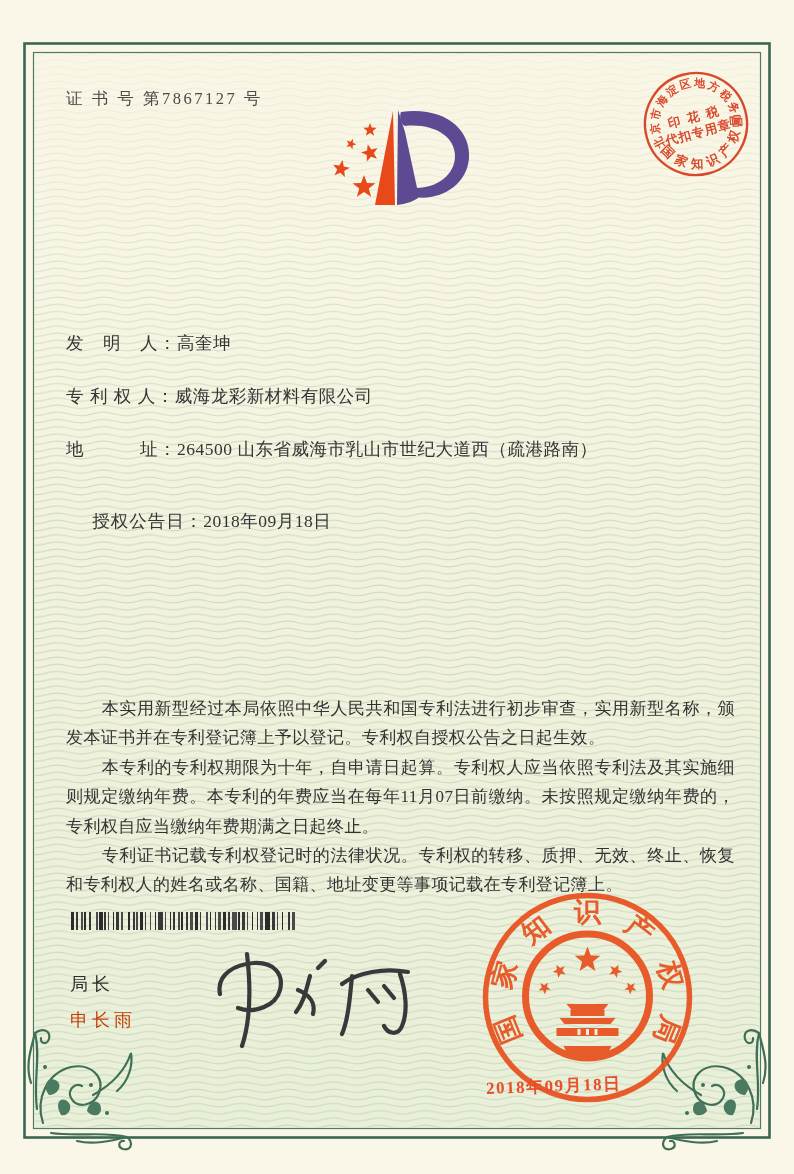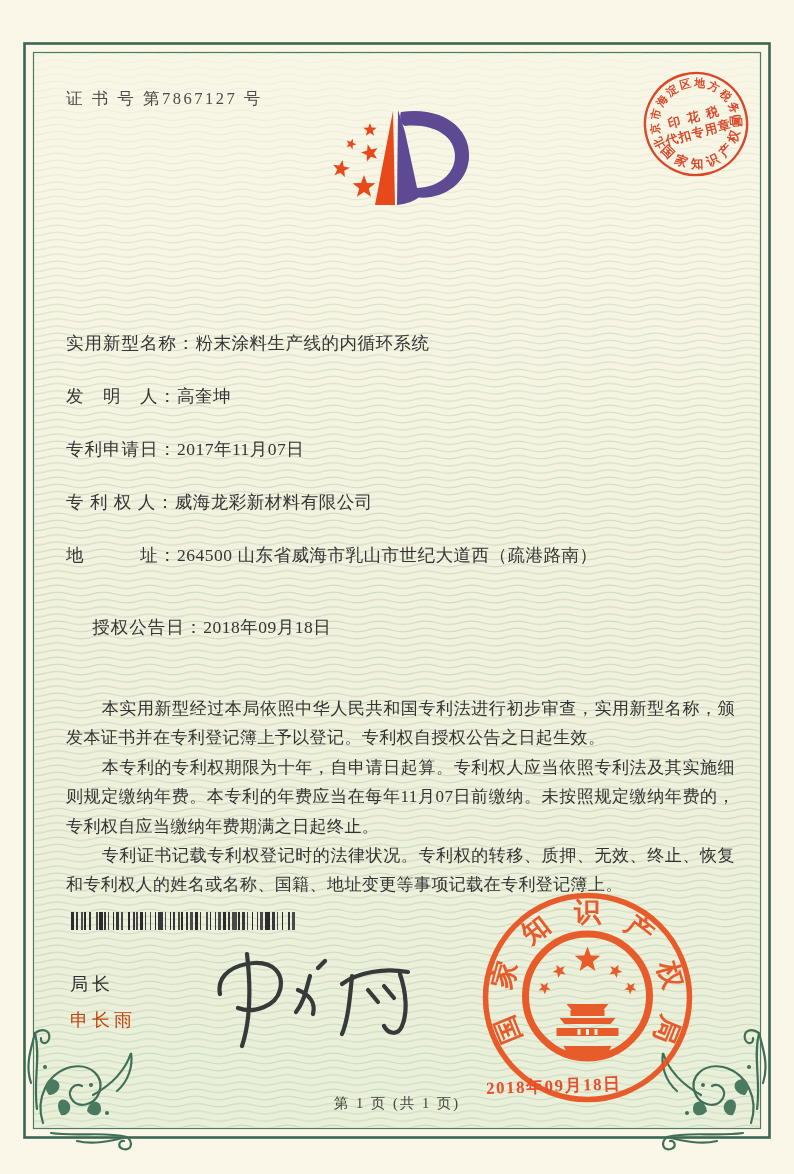--- a/index.html
+++ b/index.html
@@ -129,23 +129,21 @@
           <text x="118.2550002679304" y="106.52986810090304" transform="rotate(-56.666666666666686 118.2550002679304 106.52986810090304)" text-anchor="middle" dominant-baseline="middle" font-size="12.5" class="ring-char">权</text>
           <text x="124.37711787350052" y="91.11957528434418" transform="rotate(-80 124.37711787350052 91.11957528434418)" text-anchor="middle" dominant-baseline="middle" font-size="12.5" class="ring-char">局</text>
         </g>
       <text class="ctr" x="84" y="81" font-size="12.5" letter-spacing="2" text-anchor="middle">印 花 税</text>
       <text class="ctr" x="84" y="97" font-size="12.5" letter-spacing="1" text-anchor="middle">代扣专用章</text>
     </g>
   </svg>
 
 
   <div id="fields" class="abs">
-    <div class="frow"><span class="flabel">实用新型名称：</span><span class="fvalue">粉末涂料生产线的内循环系统</span></div>
     <div class="frow"><span class="flabel">发　明　人：</span><span class="fvalue">高奎坤</span></div>
-    <div class="frow"><span class="flabel">专利申请日：</span><span class="fvalue">2017年11月07日</span></div>
     <div class="frow"><span class="flabel">专 利 权 人：</span><span class="fvalue">威海龙彩新材料有限公司</span></div>
     <div class="frow"><span class="flabel">地　　　址：</span><span class="fvalue">264500 山东省威海市乳山市世纪大道西（疏港路南）</span></div>
     <div class="frow">
       <span class="flabel">授权公告日：</span><span class="fvalue">2018年09月18日</span>
     </div>
   </div>
 
   <div id="paras" class="abs">
     <p>本实用新型经过本局依照中华人民共和国专利法进行初步审查，实用新型名称，颁发本证书并在专利登记簿上予以登记。专利权自授权公告之日起生效。</p>
     <p>本专利的专利权期限为十年，自申请日起算。专利权人应当依照专利法及其实施细则规定缴纳年费。本专利的年费应当在每年11月07日前缴纳。未按照规定缴纳年费的，专利权自应当缴纳年费期满之日起终止。</p>
@@ -296,15 +294,14 @@
         <rect x="-31" y="32" width="62" height="8"></rect>
         <rect x="-10" y="33" width="3" height="6" fill="#f3f0dd"></rect>
         <rect x="-1.5" y="33" width="3" height="6" fill="#f3f0dd"></rect>
         <rect x="7" y="33" width="3" height="6" fill="#f3f0dd"></rect>
         <path d="M-24,50 L24,50 L19,60 L-19,60 Z"></path>
       </g>
       <text id="seal-date" x="16" y="211" transform="rotate(-2 100 205)">2018年09月18日</text>
     </g>
   </svg>
 
-  <div id="footer" class="abs">第 1 页 (共 1 页)</div>
 
 </div>
 
 </body></html>

